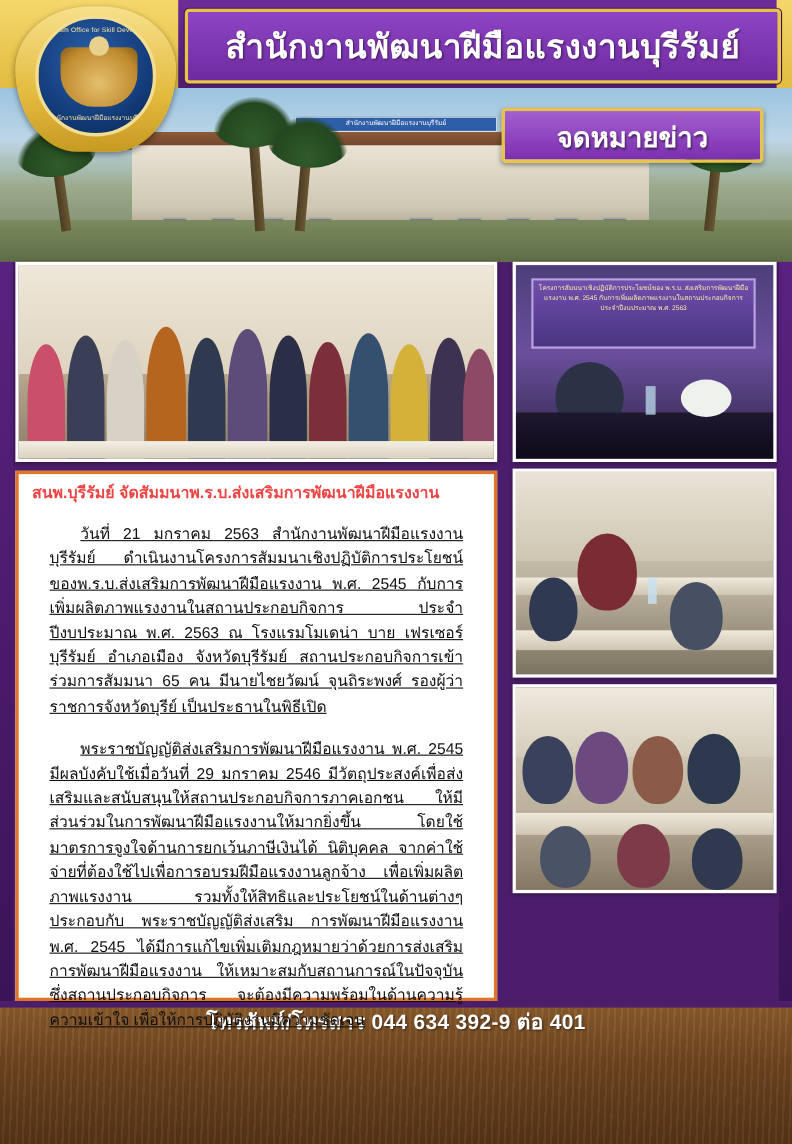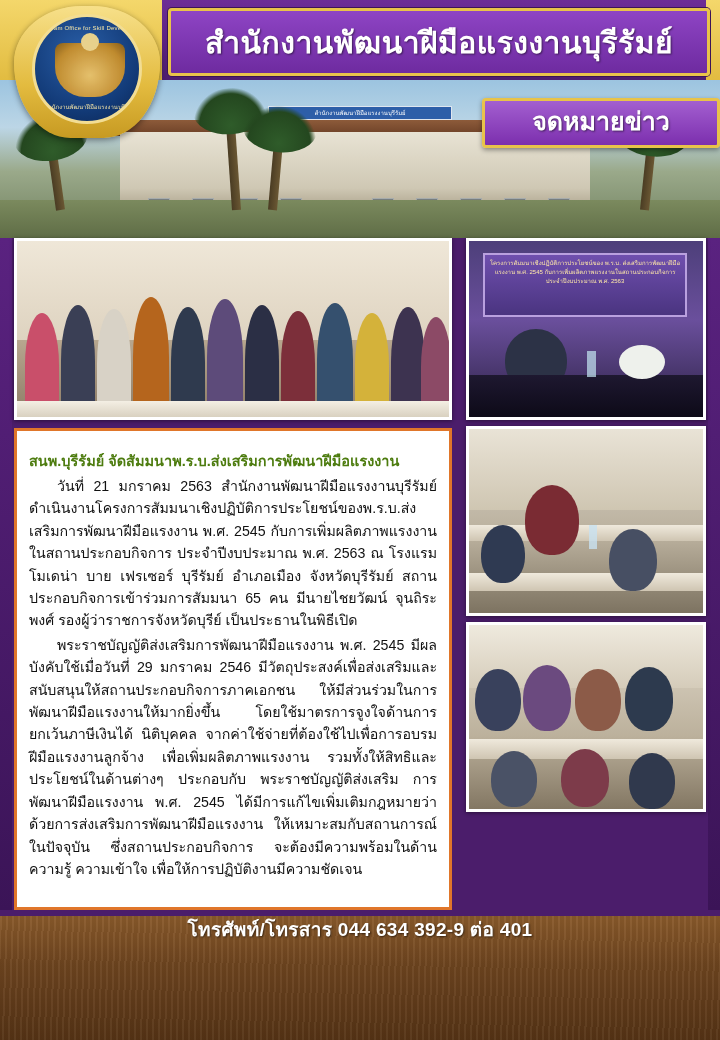--- a/index.html
+++ b/index.html
@@ -181,27 +181,27 @@
     box-sizing: border-box;
     color: #fff;
     font-size: 6px;
     text-align: center;
     line-height: 12px;
   }
 
   
   .news-tab {
     position: absolute;
-    right: 0; top: 98px;
+    right: 26px; top: 98px;
     width: 232px; height: 44px;
     background: linear-gradient(180deg, #a35fd0 0%, #7c2fae 100%);
     border: 3px solid #e8c34a;
     border-radius: 4px;
     display: flex;
-    align-items: flex-start;
+    align-items: flex-end;
     justify-content: center;
     z-index: 30;
     box-shadow: 0 2px 5px rgba(0,0,0,0.4);
   }
   .news-tab-label {
     color: #ffffff;
     font-size: 25px;
     font-weight: bold;
     text-shadow: 1px 1px 2px rgba(0,0,0,0.5);
     white-space: nowrap;
@@ -281,34 +281,35 @@
     position: absolute;
     left: 14px; top: 428px;
     width: 438px; height: 482px;
     background: #ffffff;
     border: 3px solid #e0762a;
     box-sizing: border-box;
     padding: 8px 12px 6px 12px;
     z-index: 20;
   }
   .article-heading {
-    color: #4d7c0f;
+    color: #ef4444;
     font-size: 14.5px;
     font-weight: bold;
     line-height: 20px;
-    margin: 12px 0 4px 0;
+    margin: 0 0 4px 0;
   }
   .article p {
-    margin: 0;
+    margin: 16px;
     color: #111111;
     font-size: 14.2px;
     line-height: 22.4px;
     text-align: justify;
     text-justify: inter-word;
     text-indent: 28px;
+    text-decoration: underline;
   }
   .article p + p { margin-top: 2px; }
 
   
   .footer {
     position: absolute;
     left: 0; bottom: 0;
     width: 720px; height: 124px;
     background:
       repeating-linear-gradient(92deg, rgba(255,255,255,0.045) 0px, rgba(255,255,255,0.045) 2px, rgba(0,0,0,0.05) 2px, rgba(0,0,0,0.05) 6px),

